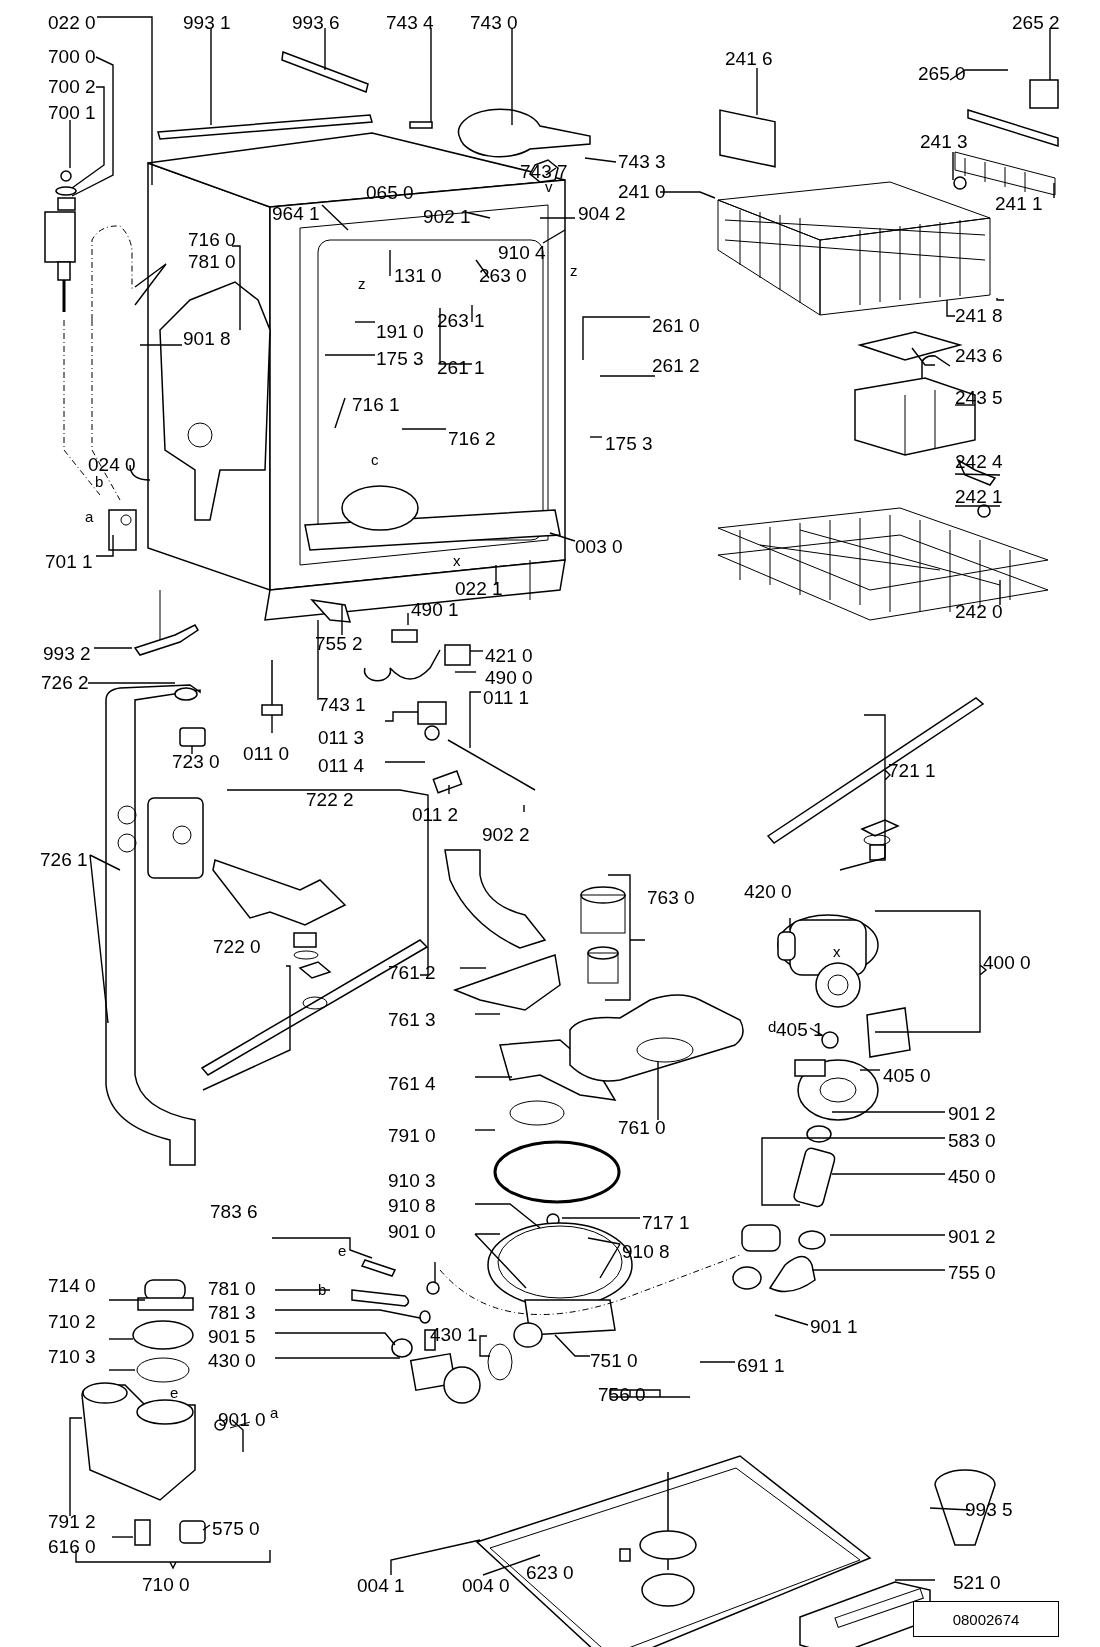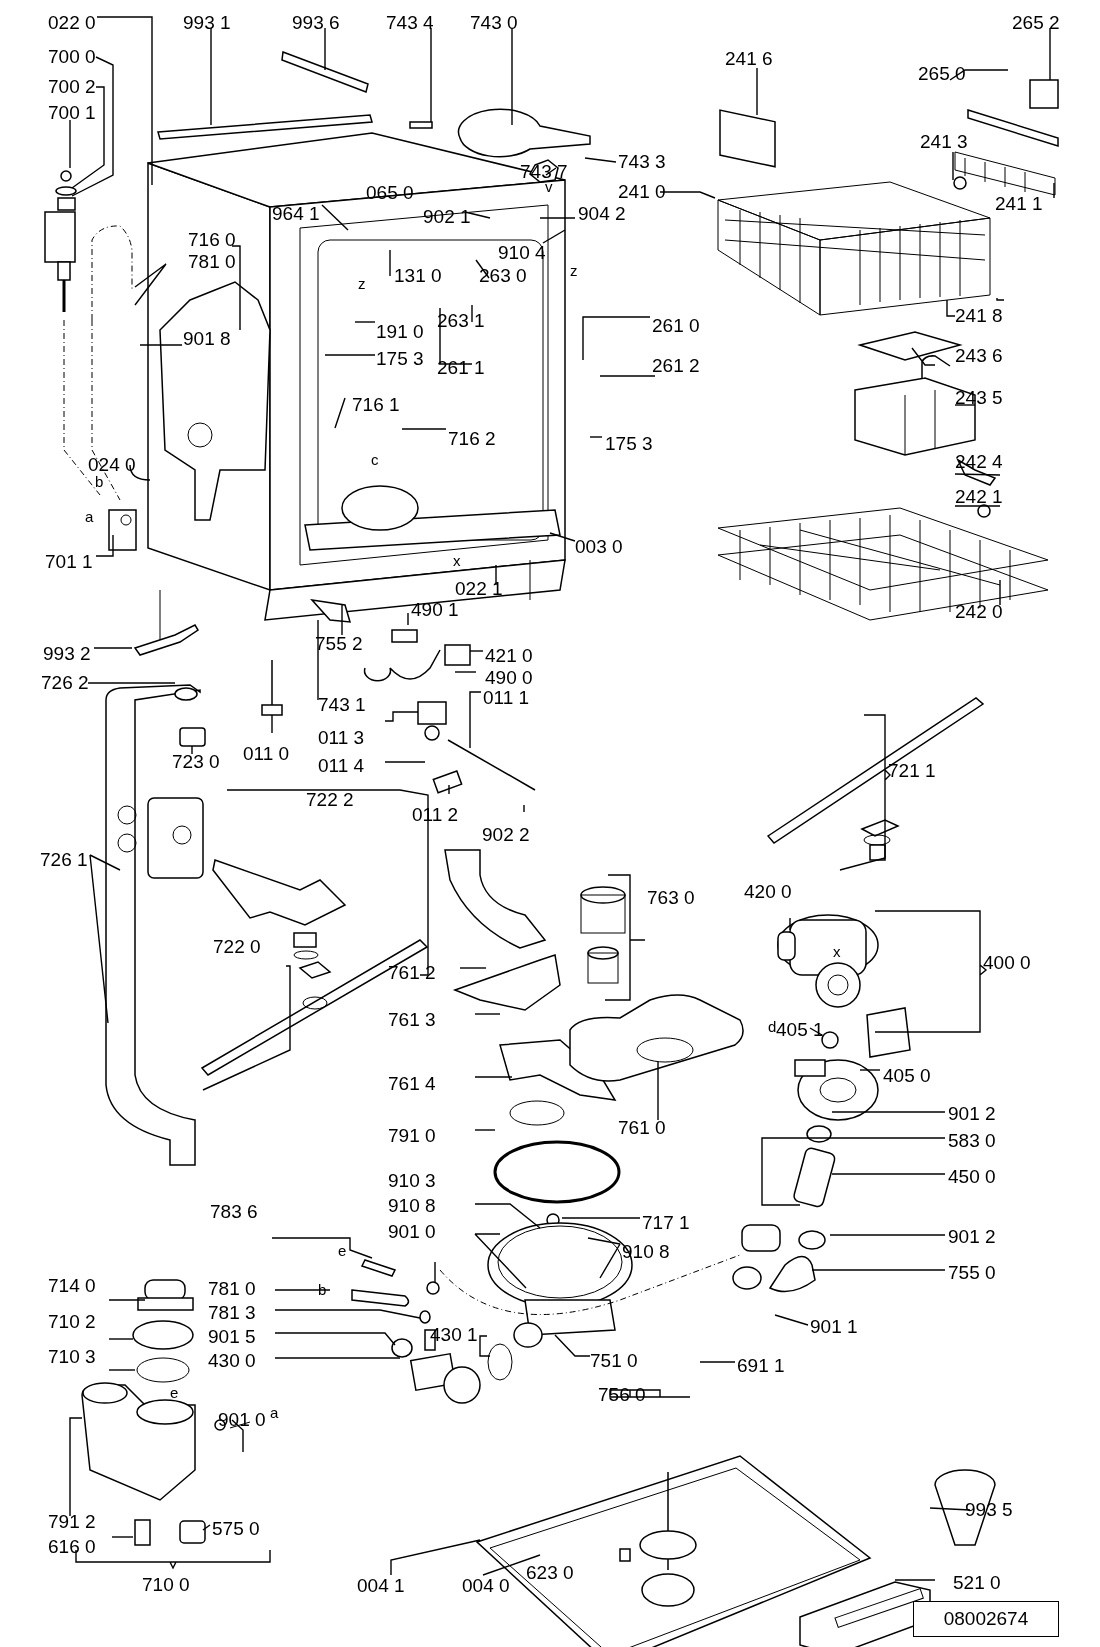--- a/index.html
+++ b/index.html
@@ -8,21 +8,21 @@
   #diagram { position: absolute; left: 0; top: 0; width: 1100px; height: 1647px; }
   .lbl { font-family: "Liberation Sans", sans-serif; font-size: 19px; fill: #000; }
   .lbl-sm { font-family: "Liberation Sans", sans-serif; font-size: 15px; fill: #000; }
   .ln { stroke: #000; stroke-width: 1.4; fill: none; }
   .part { stroke: #000; stroke-width: 1.5; fill: #fff; }
   .part-thin { stroke: #000; stroke-width: 1; fill: none; }
   .dash { stroke: #000; stroke-width: 1; fill: none; stroke-dasharray: 6 3 1 3; }
   .thick { stroke: #000; stroke-width: 3; fill: none; }
   #ref-box { position: absolute; left: 913px; top: 1601px; width: 146px; height: 36px;
              border: 1.5px solid #000; box-sizing: border-box; display: flex;
-             align-items: center; justify-content: center; font-size: 19px; background: #fff; }
+             align-items: center; justify-content: center; font-size: 15px; background: #fff; }
 </style>
 </head>
 <body>
 
 <svg id="diagram" viewBox="0 0 1100 1647" xmlns="http://www.w3.org/2000/svg">
 
   <g>
     <polygon class="part" points="148,163 270,207 270,590 148,548"></polygon>
     <polygon class="part" points="148,163 372,133 565,180 270,207"></polygon>
     <polygon class="part" points="270,207 565,180 565,560 270,590"></polygon>

